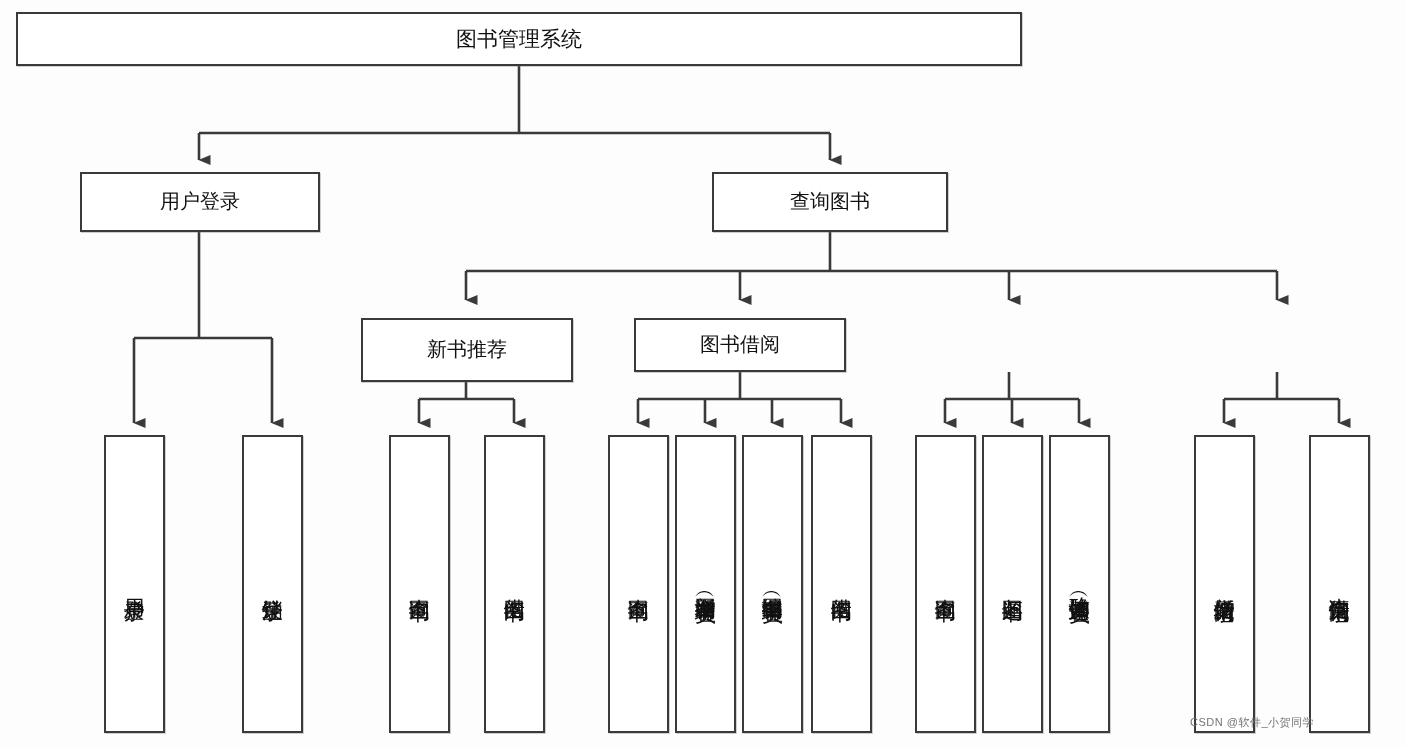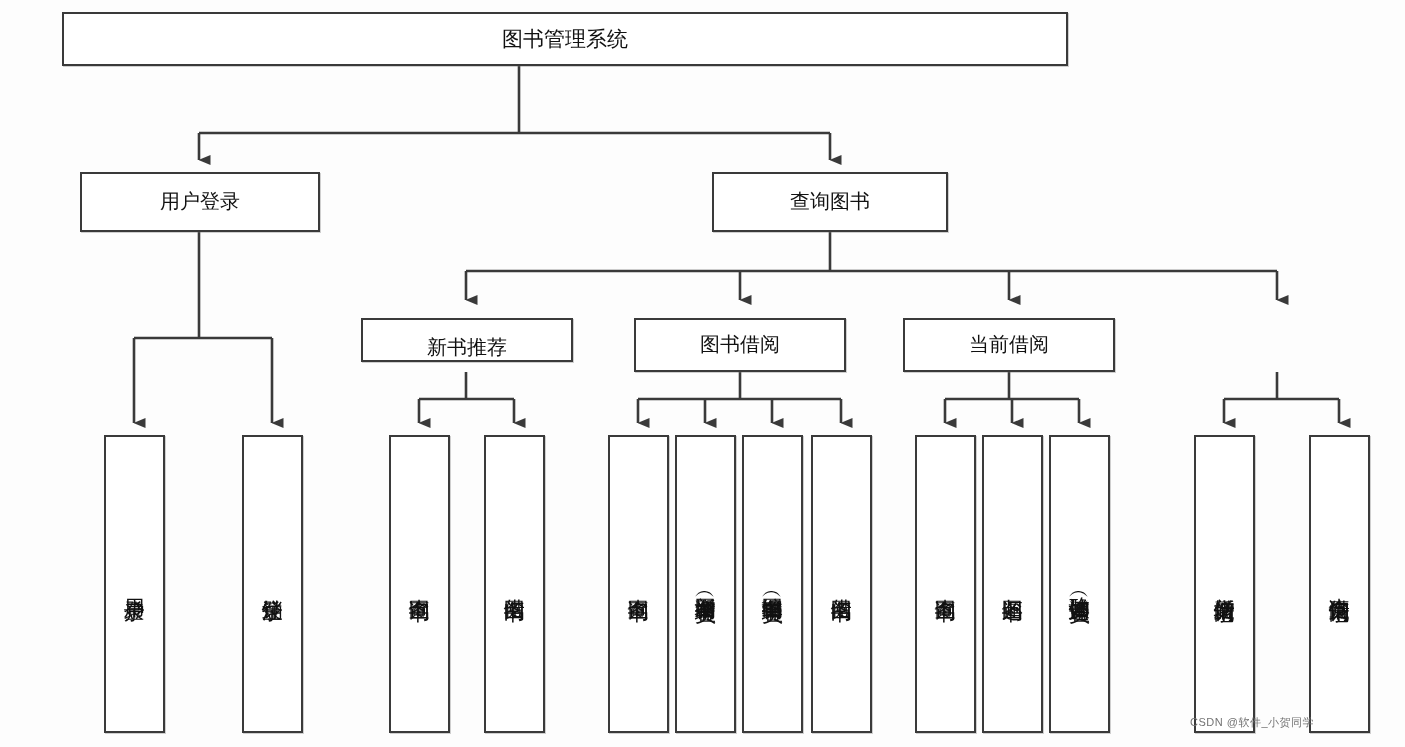--- a/index.html
+++ b/index.html
@@ -125,40 +125,37 @@
       <path d="M 1012 399 L 1012 423" marker-end="url(#arrow)"></path>
       <path d="M 1079 399 L 1079 423" marker-end="url(#arrow)"></path>
 
       <path d="M 1277 372 L 1277 399"></path>
       <path d="M 1224 399 L 1339 399"></path>
       <path d="M 1224 399 L 1224 423" marker-end="url(#arrow)"></path>
       <path d="M 1339 399 L 1339 423" marker-end="url(#arrow)"></path>
     </g>
   </svg>
 
-  <div class="node level-root" style="left:16px; top:12px; width:1006px; height:54px;margin-left:46px;">
+  <div class="node level-root" style="left:16px; top:12px; width:1006px; height:54px;">
     <span class="node-label">图书管理系统</span>
   </div>
 
   <div class="node level-1" style="left:80px; top:172px; width:240px; height:60px;">
     <span class="node-label">用户登录</span>
   </div>
   <div class="node level-1" style="left:712px; top:172px; width:236px; height:60px;">
     <span class="node-label">查询图书</span>
   </div>
 
-  <div class="node level-2" style="left:361px; top:318px; width:212px; height:44px;align-items:flex-end;">
+  <div class="node level-2" style="left:361px; top:318px; width:212px; height:64px;">
     <span class="node-label">新书推荐</span>
   </div>
   <div class="node level-2" style="left:634px; top:318px; width:212px; height:54px;">
     <span class="node-label">图书借阅</span>
   </div>
-  <div class="node level-2" style="left:903px; top:318px; width:212px; height:54px;">
-    <span class="node-label">当前借阅</span>
-  </div>
 
   <div class="node leaf" style="left:104px; top:435px; width:61px; height:298px;">
     <span class="node-label">用户登录</span>
   </div>
   <div class="node leaf" style="left:242px; top:435px; width:61px; height:298px;">
     <span class="node-label">注销登录</span>
   </div>
 
   <div class="node leaf" style="left:389px; top:435px; width:61px; height:298px;">
     <span class="node-label">查询图书</span>

